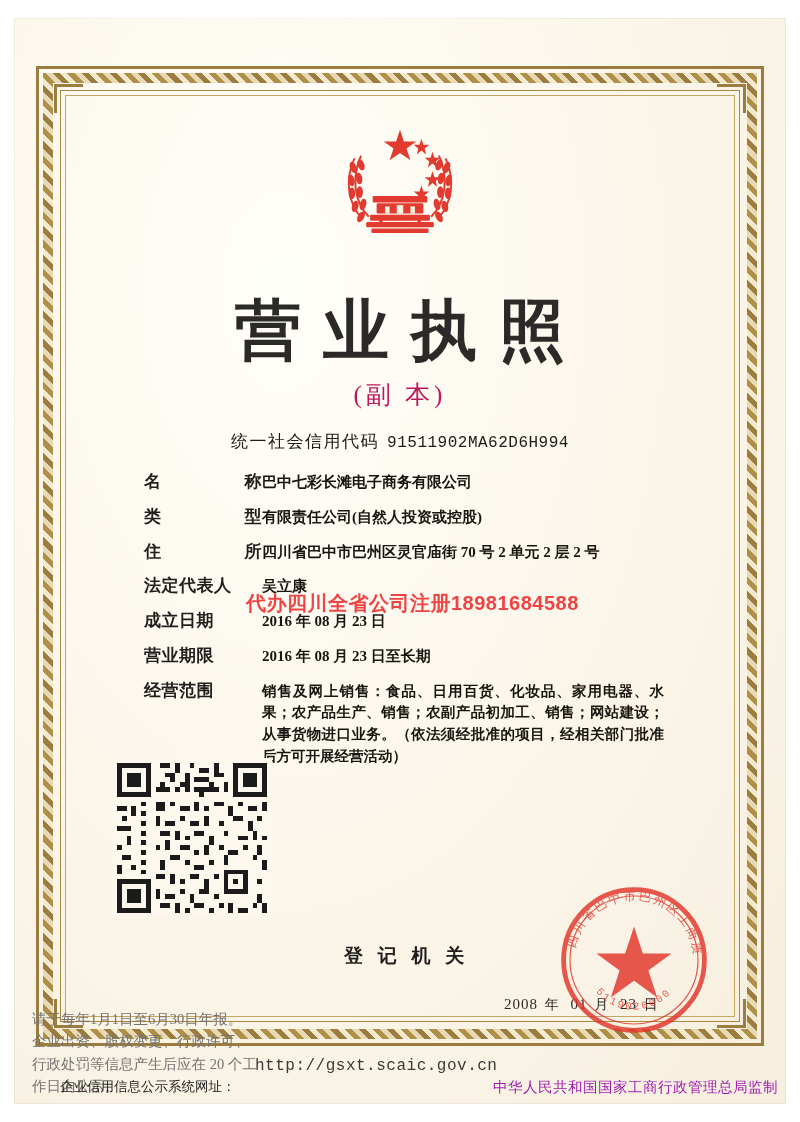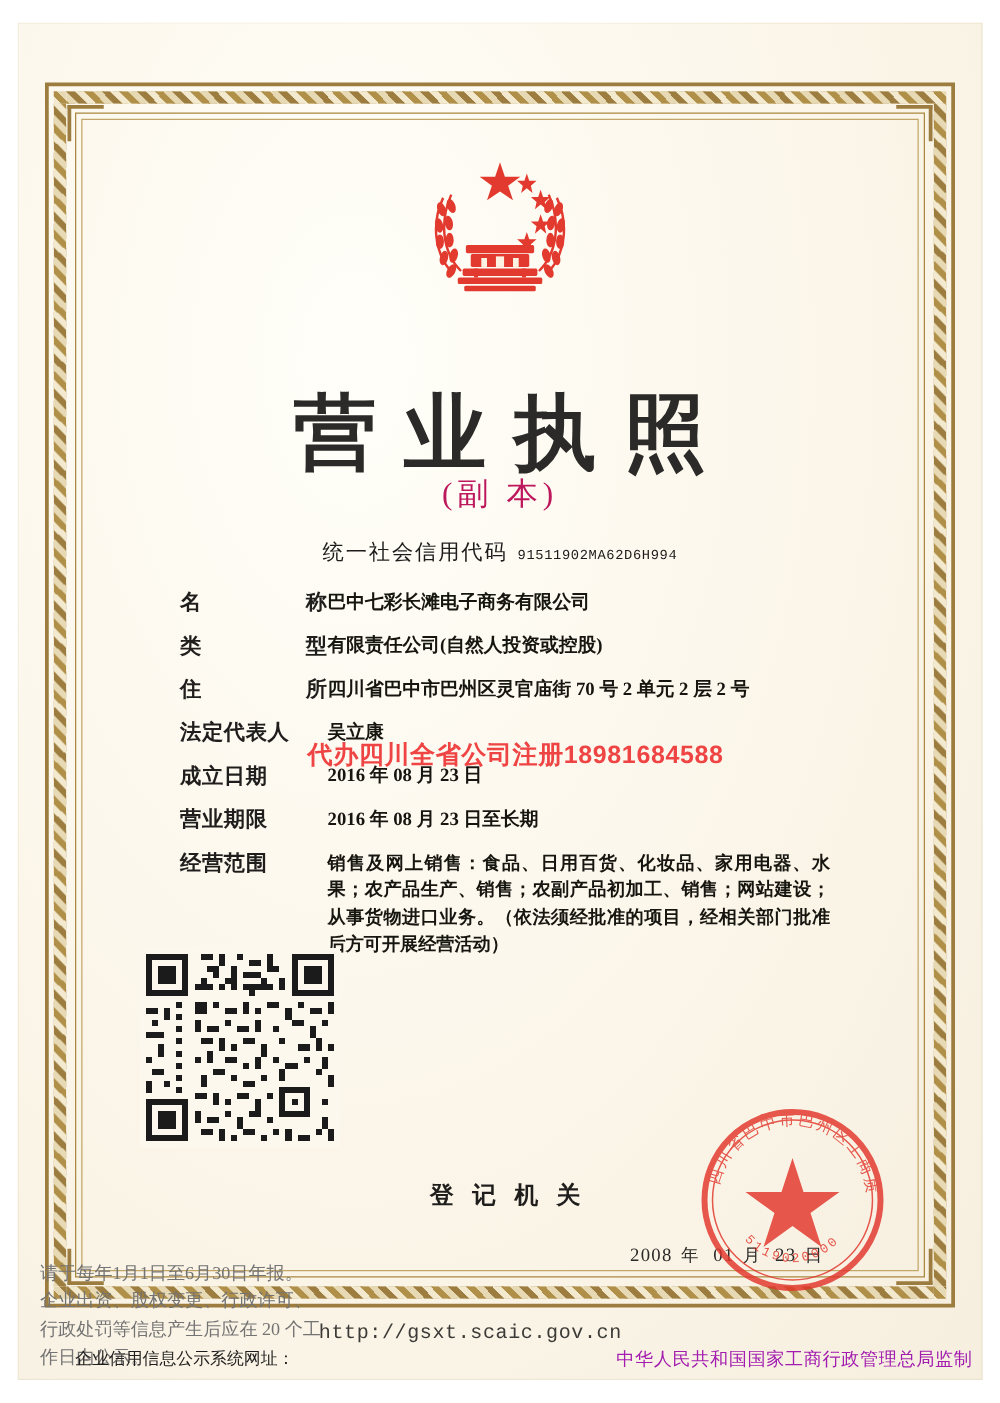--- a/index.html
+++ b/index.html
@@ -85,41 +85,40 @@
   #title {
     position: absolute;
     left: 0; right: 0; top: 268px;
     text-align: center;
     font-family: "DejaVu Serif", "Liberation Serif", serif;
     font-size: 66px;
     font-weight: bold;
     letter-spacing: 22px;
     text-indent: 22px;
     color: #2b2a28;
-    margin-top: 16px;
   }
   #subtitle {
     position: absolute;
     left: 0; right: 0; top: 360px;
     text-align: center;
     font-size: 25px;
     letter-spacing: 4px;
     color: #be185d;
   }
   #credit-code {
     position: absolute;
     left: 0; right: 0; top: 412px;
     text-align: center;
     font-size: 17px;
     letter-spacing: 1.5px;
     color: #1d1c1b;
   }
   #credit-code .code-value {
     font-family: "Liberation Mono", "DejaVu Sans Mono", monospace;
-    font-size: 11px;
+    font-size: 16px;
     letter-spacing: 0.5px;
     margin-left: 8px;
   }
 
   
   #fields {
     position: absolute;
     left: 130px;
     top: 452px;
     width: 520px;

